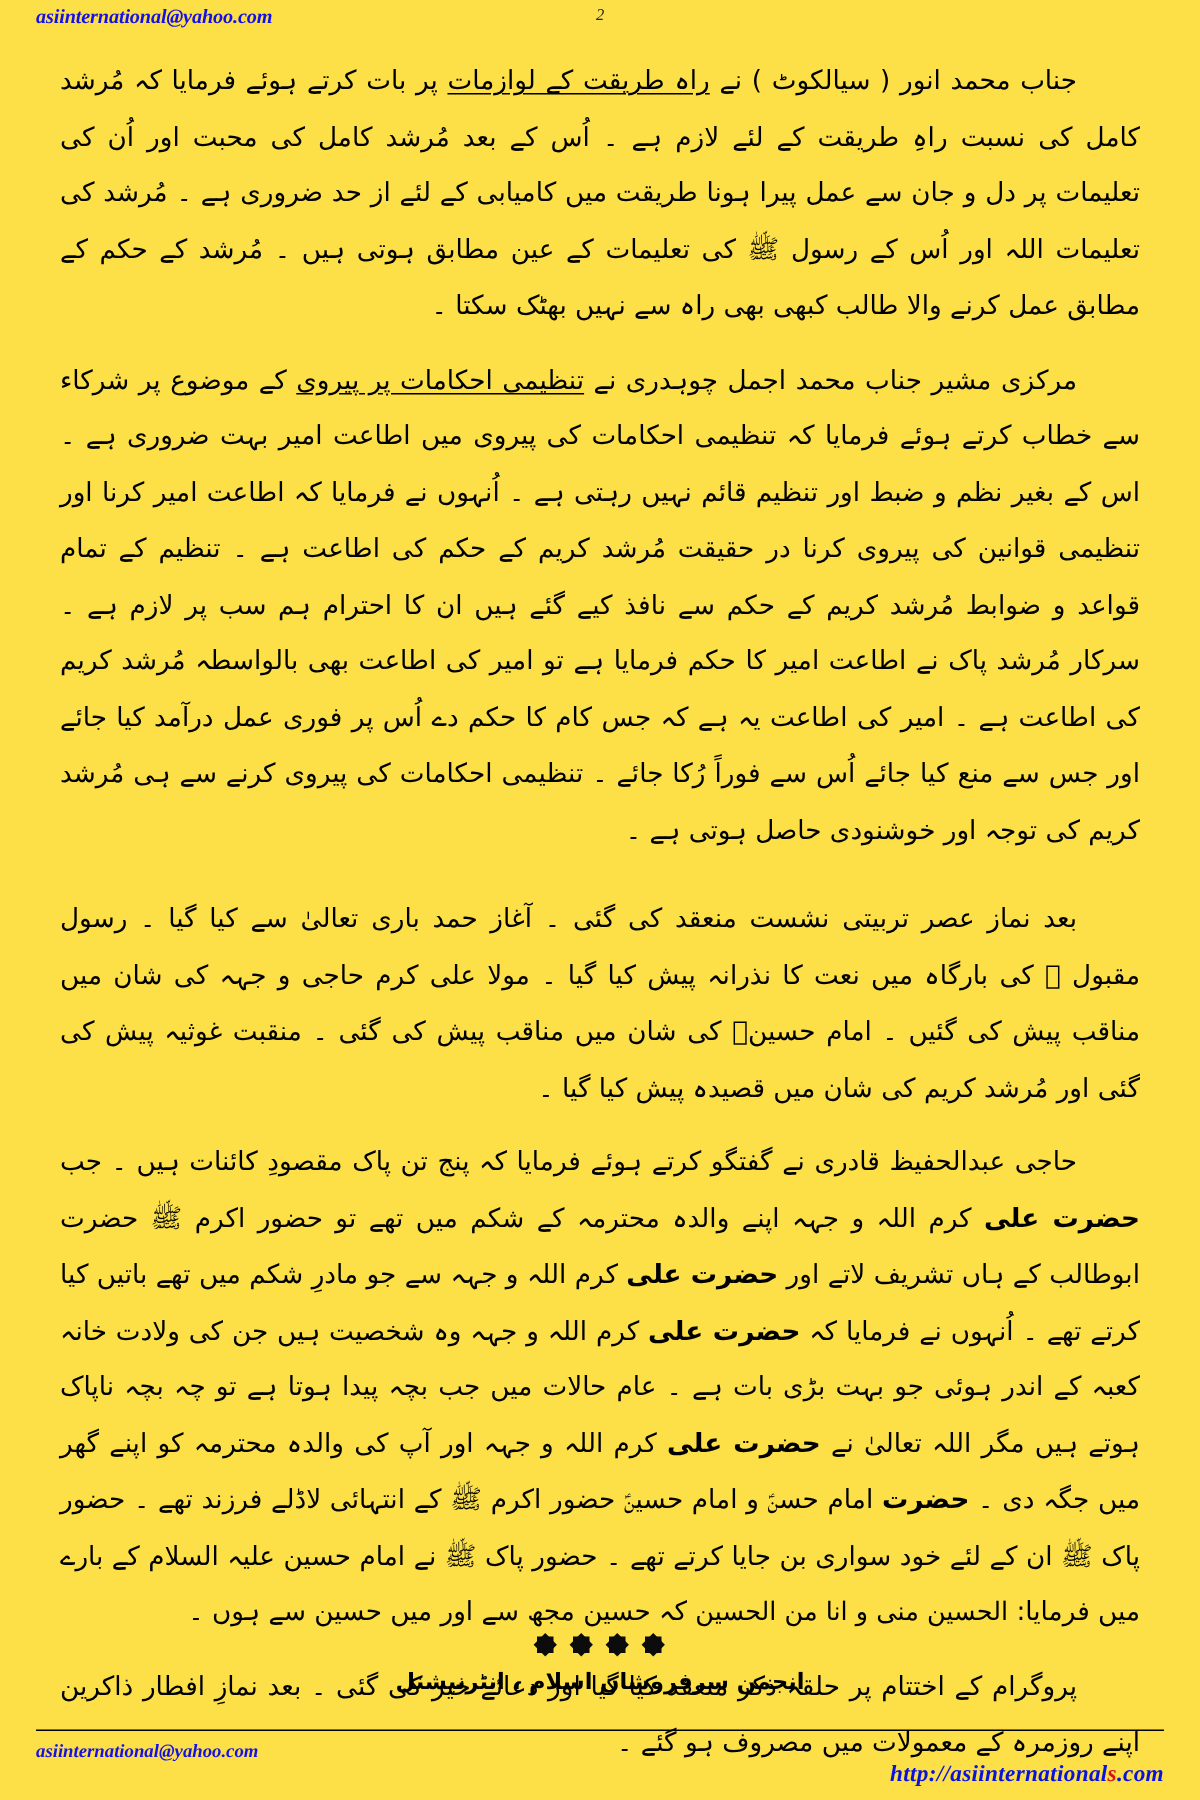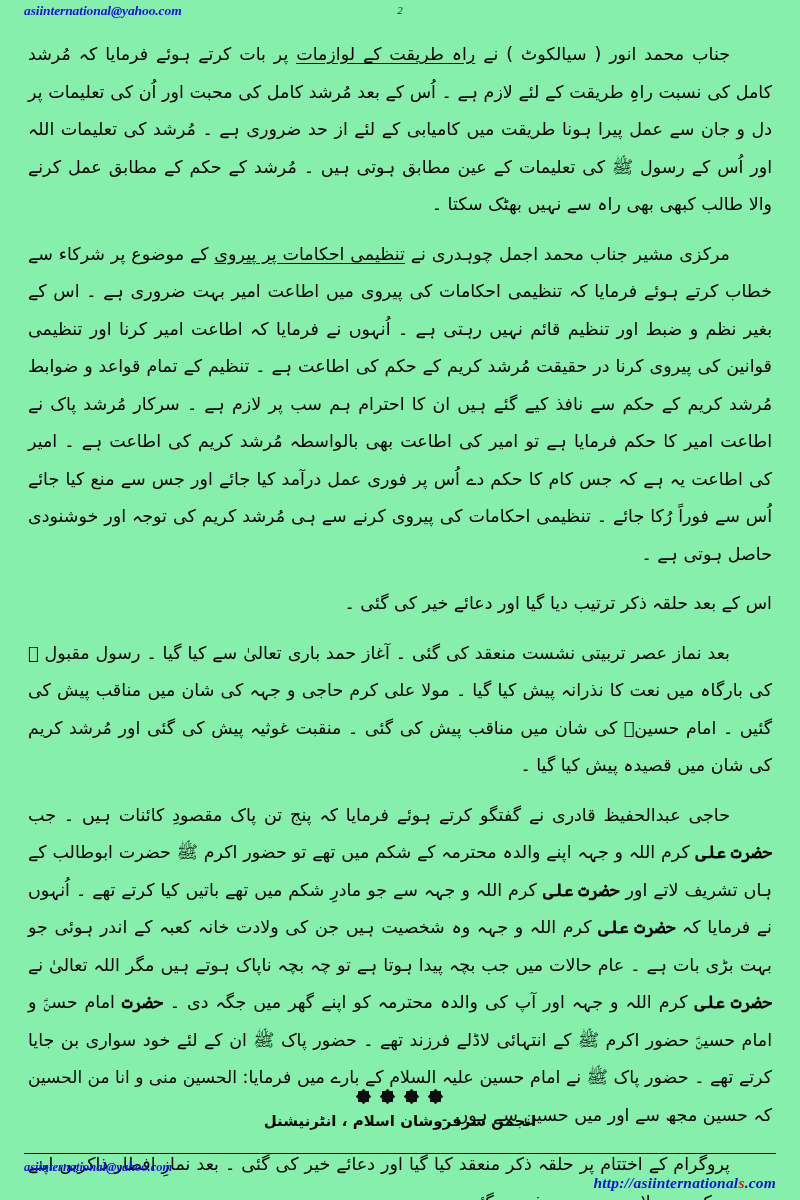--- a/index.html
+++ b/index.html
@@ -5,21 +5,21 @@
 <style>
   html, body {
     margin: 0;
     padding: 0;
     background: #ffffff;
   }
   .page {
     position: relative;
     width: 800px;
     height: 1200px;
-    background: #86efac;
+    background: #fde047;
     overflow: hidden;
     box-sizing: border-box;
     font-family: "DejaVu Sans", sans-serif;
   }
 
   
   .page-header {
     position: absolute;
     top: 0;
     left: 0;
@@ -51,40 +51,40 @@
     color: #262626;
   }
 
   
   .body-area {
     position: absolute;
     top: 36px;
     left: 0;
     width: 800px;
     height: 1040px;
-    padding: 0 28px;
+    padding: 0 40px;
     box-sizing: border-box;
     direction: rtl;
   }
   .para {
     font-family: "DejaVu Sans", sans-serif;
     font-size: 17.5px;
     line-height: 37.5px;
     color: #000000;
     text-align: justify;
     text-justify: inter-word;
     margin: 0 0 2px 0;
     unicode-bidi: plaintext;
   }
   .para.indent { text-indent: 42px; }
   .para.right-line  { text-align: right;  text-indent: 0; }
   .gap-sm { height: 10px; }
 
   
-  .u-bold      { font-weight: bold; font-family: Liberation Serif, serif; }
+  .u-bold      { font-weight: bold; }
   .u-underline { text-decoration: underline; text-underline-offset: 3px; }
   .u-bu        { font-weight: normal; text-decoration: underline; text-underline-offset: 3px; }
   .arabic-quote {
     font-family: "DejaVu Sans", sans-serif;
     font-size: 17px;
   }
 
   
   .ornament-row {
     position: absolute;
@@ -190,21 +190,20 @@
   </div>
 
   <div class="body-area">
 
     <p class="para indent"><span>جناب محمد انور ( سیالکوٹ ) نے </span><span class="u-underline">راہ طریقت کے لوازمات</span><span> پر بات کرتے ہوئے فرمایا کہ مُرشد کامل کی نسبت راہِ طریقت کے لئے لازم ہے ۔ اُس کے بعد مُرشد کامل کی محبت اور اُن کی تعلیمات پر دل و جان سے عمل پیرا ہونا طریقت میں کامیابی کے لئے از حد ضروری ہے ۔ مُرشد کی تعلیمات اللہ اور اُس کے رسول ﷺ کی تعلیمات کے عین مطابق ہوتی ہیں ۔ مُرشد کے حکم کے مطابق عمل کرنے والا طالب کبھی بھی راہ سے نہیں بھٹک سکتا ۔</span></p>
     <div class="gap-sm"></div>
 
     <p class="para indent"><span>مرکزی مشیر جناب محمد اجمل چوہدری نے </span><span class="u-bu">تنظیمی احکامات پر پیروی</span><span> کے موضوع پر شرکاء سے خطاب کرتے ہوئے فرمایا کہ تنظیمی احکامات کی پیروی میں اطاعت امیر بہت ضروری ہے ۔ اس کے بغیر نظم و ضبط اور تنظیم قائم نہیں رہتی ہے ۔ اُنہوں نے فرمایا کہ اطاعت امیر کرنا اور تنظیمی قوانین کی پیروی کرنا در حقیقت مُرشد کریم کے حکم کی اطاعت ہے ۔ تنظیم کے تمام قواعد و ضوابط مُرشد کریم کے حکم سے نافذ کیے گئے ہیں ان کا احترام ہم سب پر لازم ہے ۔ سرکار مُرشد پاک نے اطاعت امیر کا حکم فرمایا ہے تو امیر کی اطاعت بھی بالواسطہ مُرشد کریم کی اطاعت ہے ۔ امیر کی اطاعت یہ ہے کہ جس کام کا حکم دے اُس پر فوری عمل درآمد کیا جائے اور جس سے منع کیا جائے اُس سے فوراً رُکا جائے ۔ تنظیمی احکامات کی پیروی کرنے سے ہی مُرشد کریم کی توجہ اور خوشنودی حاصل ہوتی ہے ۔</span></p>
     <div class="gap-sm"></div>
 
-    <p class="para indent right-line"><span>اس کے بعد حلقہ ذکر ترتیب دیا گیا اور دعائے خیر کی گئی ۔</span></p>
     <div class="gap-sm"></div>
 
     <p class="para indent"><span>بعد نماز عصر تربیتی نشست منعقد کی گئی ۔ آغاز حمد باری تعالیٰ سے کیا گیا ۔ رسول مقبول ﷺ کی بارگاہ میں نعت کا نذرانہ پیش کیا گیا ۔ مولا علی کرم حاجی و جہہ کی شان میں مناقب پیش کی گئیں ۔ امام حسینؑ کی شان میں مناقب پیش کی گئی ۔ منقبت غوثیہ پیش کی گئی اور مُرشد کریم کی شان میں قصیدہ پیش کیا گیا ۔</span></p>
     <div class="gap-sm"></div>
 
     <p class="para indent"><span>حاجی عبدالحفیظ قادری نے گفتگو کرتے ہوئے فرمایا کہ پنج تن پاک مقصودِ کائنات ہیں ۔ جب </span><span class="u-bold">حضرت علی</span><span> کرم اللہ و جہہ اپنے والدہ محترمہ کے شکم میں تھے تو حضور اکرم ﷺ حضرت ابوطالب کے ہاں تشریف لاتے اور </span><span class="u-bold">حضرت علی</span><span> کرم اللہ و جہہ سے جو مادرِ شکم میں تھے باتیں کیا کرتے تھے ۔ اُنہوں نے فرمایا کہ </span><span class="u-bold">حضرت علی</span><span> کرم اللہ و جہہ وہ شخصیت ہیں جن کی ولادت خانہ کعبہ کے اندر ہوئی جو بہت بڑی بات ہے ۔ عام حالات میں جب بچہ پیدا ہوتا ہے تو چہ بچہ ناپاک ہوتے ہیں مگر اللہ تعالیٰ نے </span><span class="u-bold">حضرت علی</span><span> کرم اللہ و جہہ اور آپ کی والدہ محترمہ کو اپنے گھر میں جگہ دی ۔ </span><span class="u-bold">حضرت</span><span> امام حسنؑ و امام حسینؑ حضور اکرم ﷺ کے انتہائی لاڈلے فرزند تھے ۔ حضور پاک ﷺ ان کے لئے خود سواری بن جایا کرتے تھے ۔ حضور پاک ﷺ نے امام حسین علیہ السلام کے بارے میں فرمایا: </span><span class="arabic-quote">الحسین منی و انا من الحسین</span><span>  کہ حسین مجھ سے اور میں حسین سے ہوں ۔</span></p>
     <div class="gap-sm"></div>
 
     <p class="para indent"><span>پروگرام کے اختتام پر حلقہ ذکر منعقد کیا گیا اور دعائے خیر کی گئی ۔ بعد نمازِ افطار ذاکرین اپنے روزمرہ کے معمولات میں مصروف ہو گئے ۔</span></p>
 

